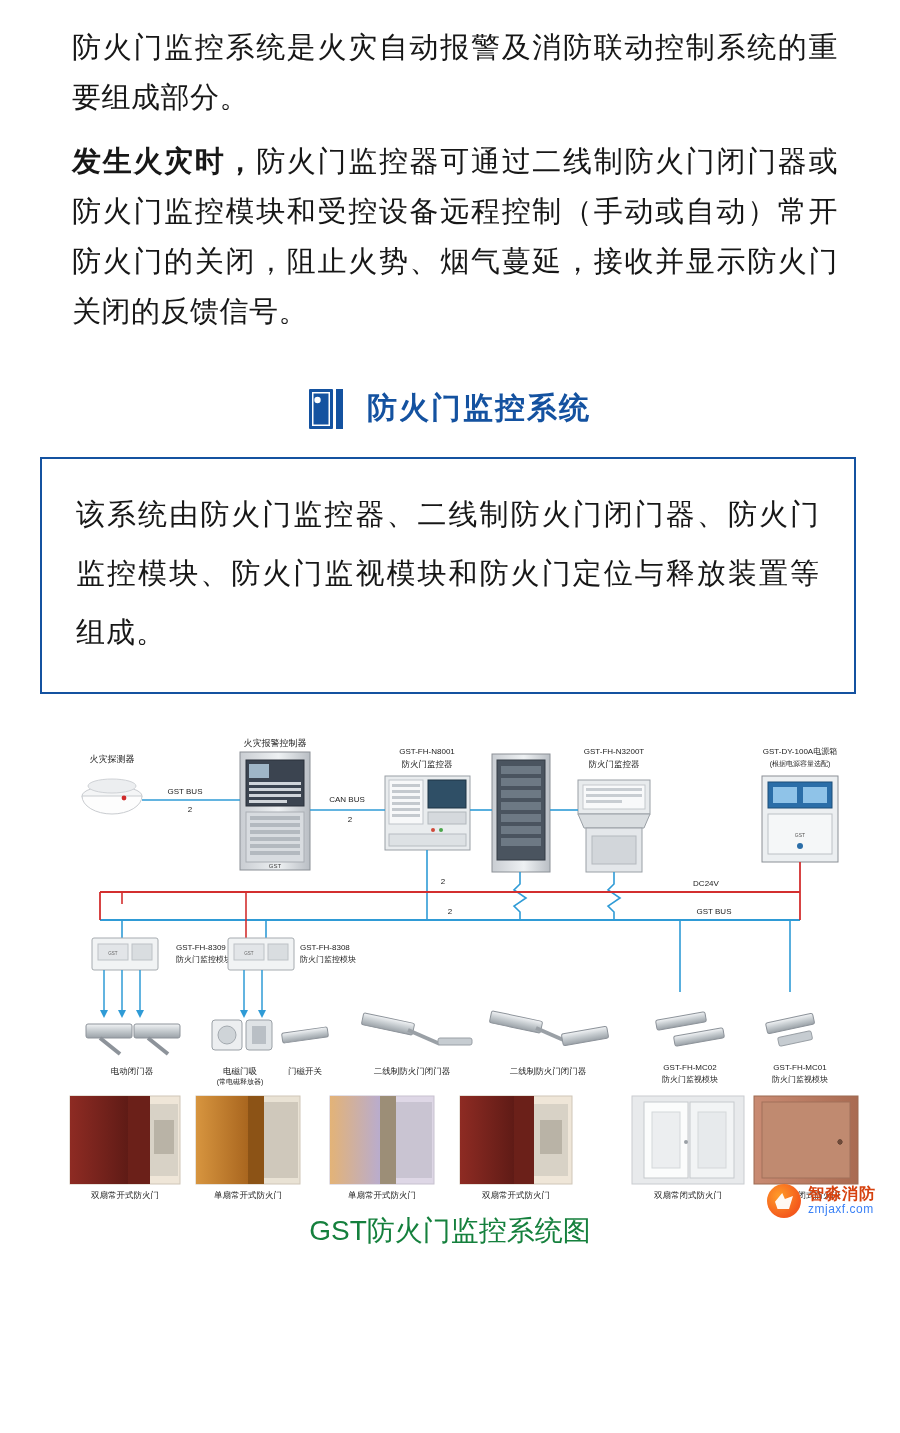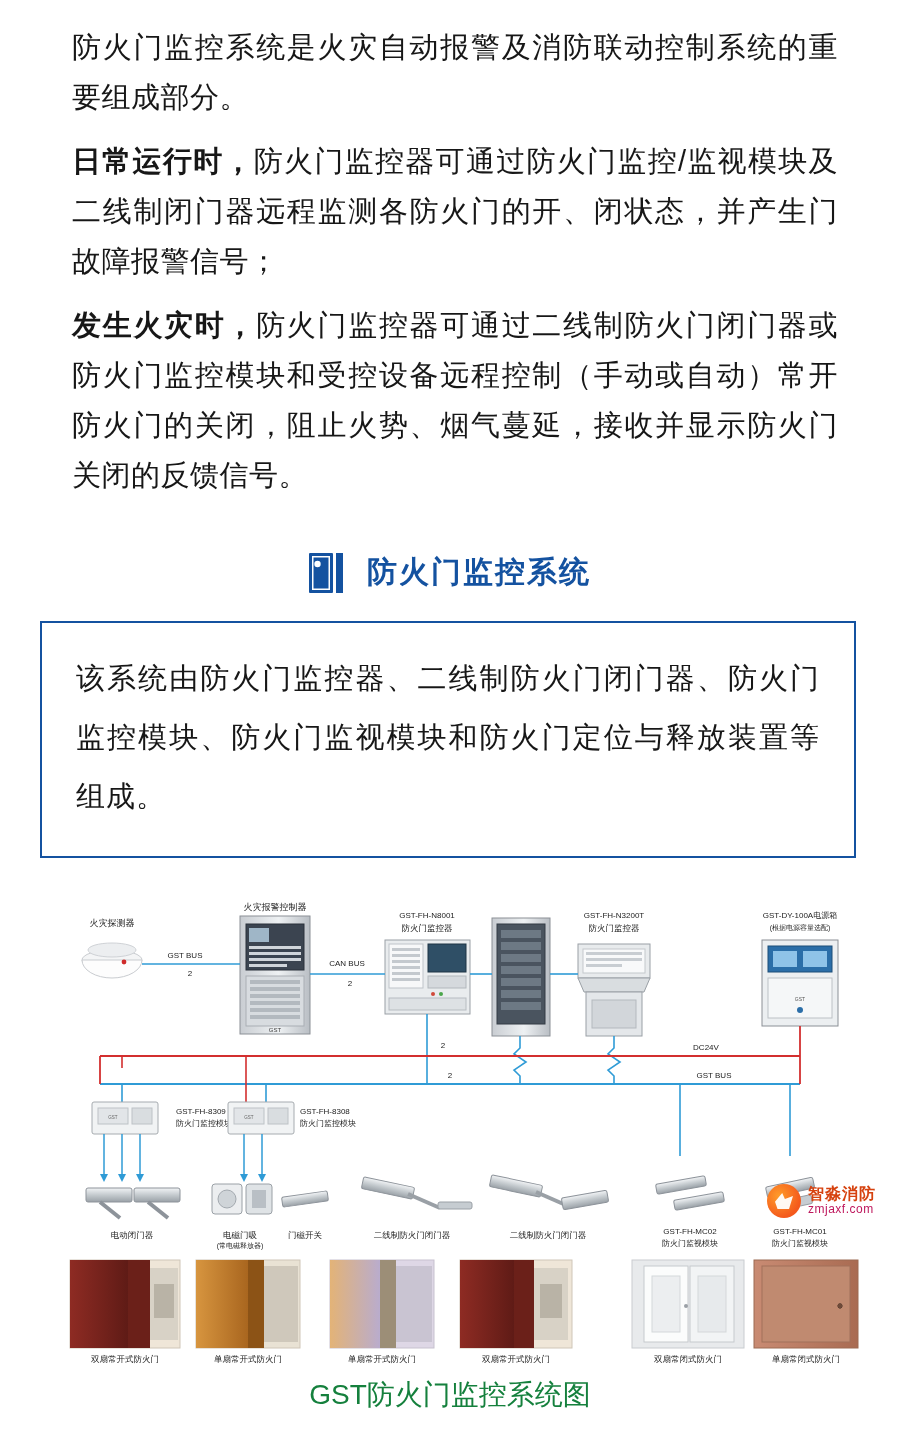--- a/index.html
+++ b/index.html
@@ -118,35 +118,32 @@
     justify-content: flex-end;
   }
   .logo-cn {
     font-size: 16px;
     font-weight: bold;
     color: #d6420f;
     letter-spacing: 1px;
   }
   .logo-en {
     font-size: 12px;
-    color: #be185d;
+    color: #3b82f6;
     letter-spacing: .5px;
   }
 </style>
 </head>
 <body>
 
 <div class="page">
 
   <div class="text-block">
     <p class="para">
       <span class="lead"></span><span>防火门监控系统是火灾自动报警及消防联动控制系统的重要组成部分。</span>
-    </p>
-    <p class="para">
-      <span class="lead">日常运行时，</span><span>防火门监控器可通过防火门监控/监视模块及二线制闭门器远程监测各防火门的开、闭状态，并产生门故障报警信号；</span>
     </p>
     <p class="para">
       <span class="lead">发生火灾时，</span><span>防火门监控器可通过二线制防火门闭门器或防火门监控模块和受控设备远程控制（手动或自动）常开防火门的关闭，阻止火势、烟气蔓延，接收并显示防火门关闭的反馈信号。</span>
     </p>
   </div>
 
   <div class="section-head">
     <span class="door-icon">
       <svg width="34" height="40" viewBox="0 0 34 40" xmlns="http://www.w3.org/2000/svg">
         <rect x="0" y="0" width="24" height="40" rx="1" fill="#1452a0"></rect>

